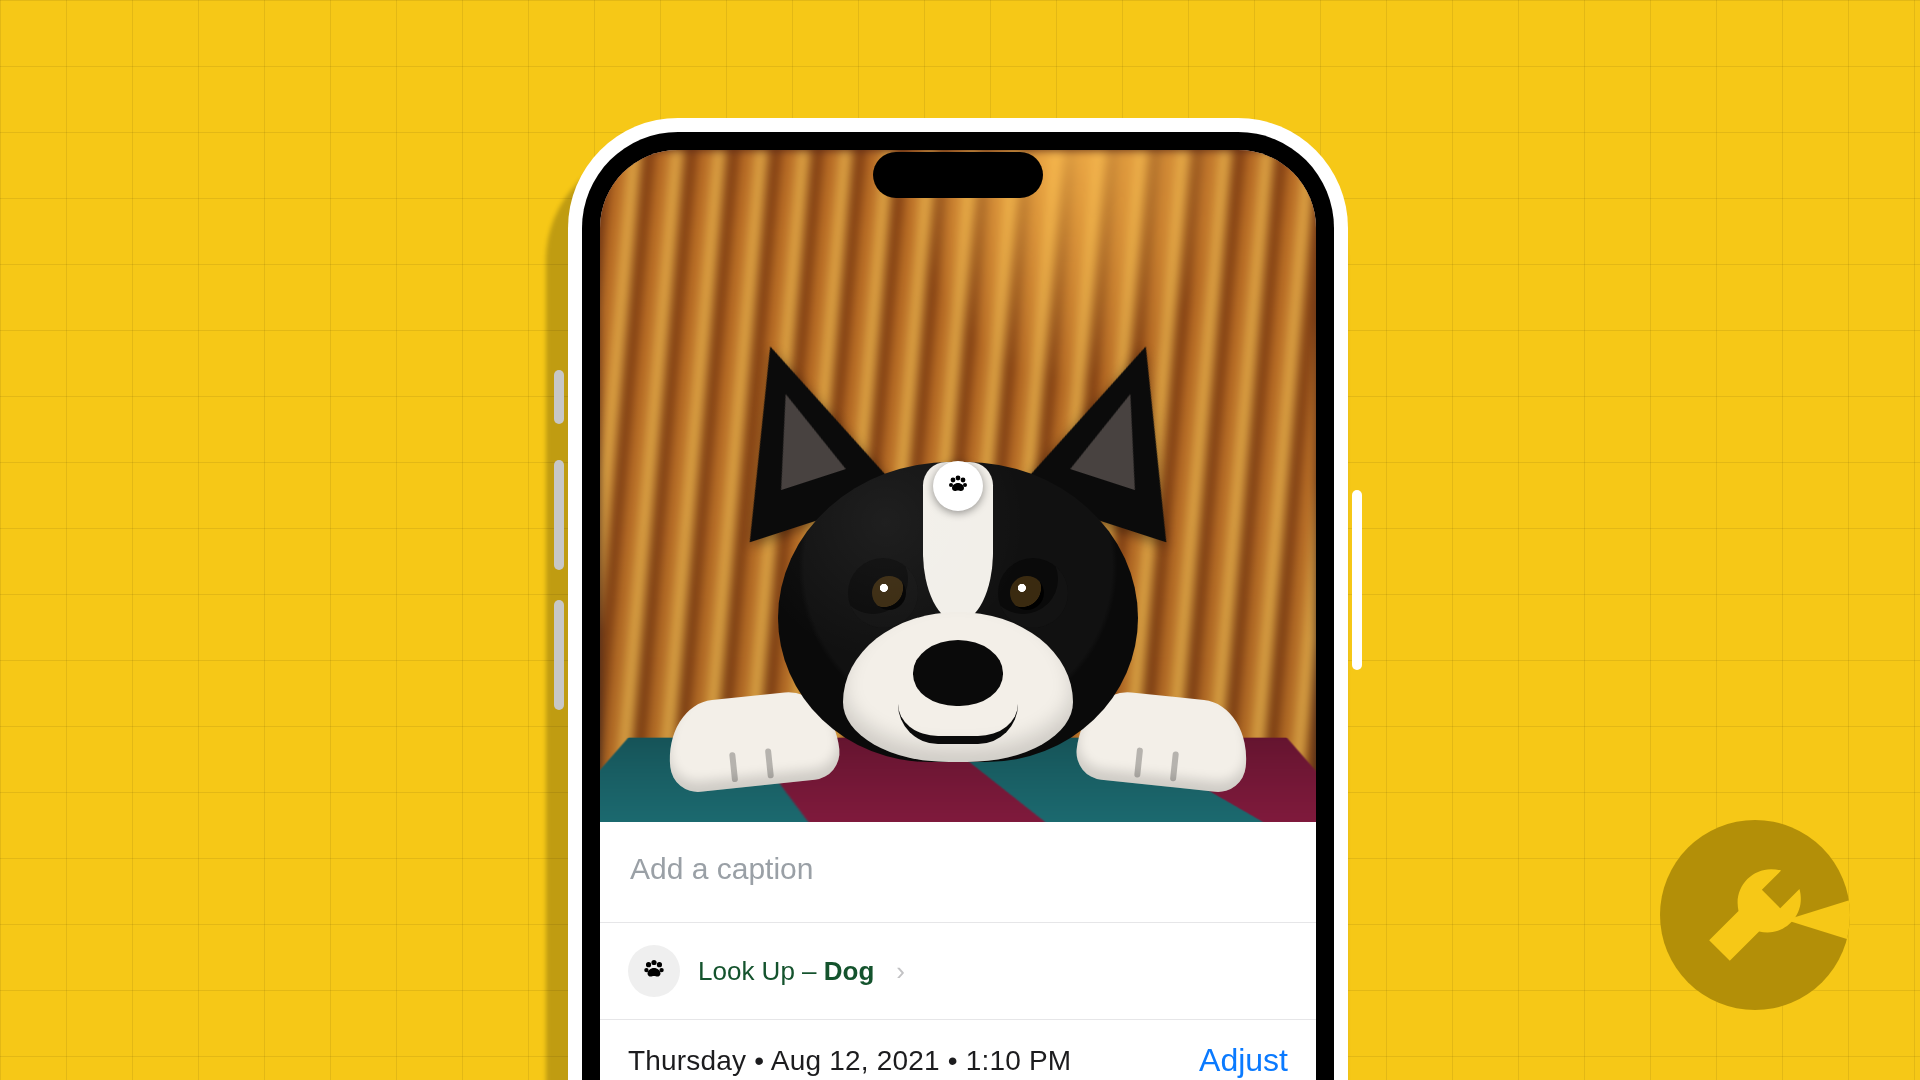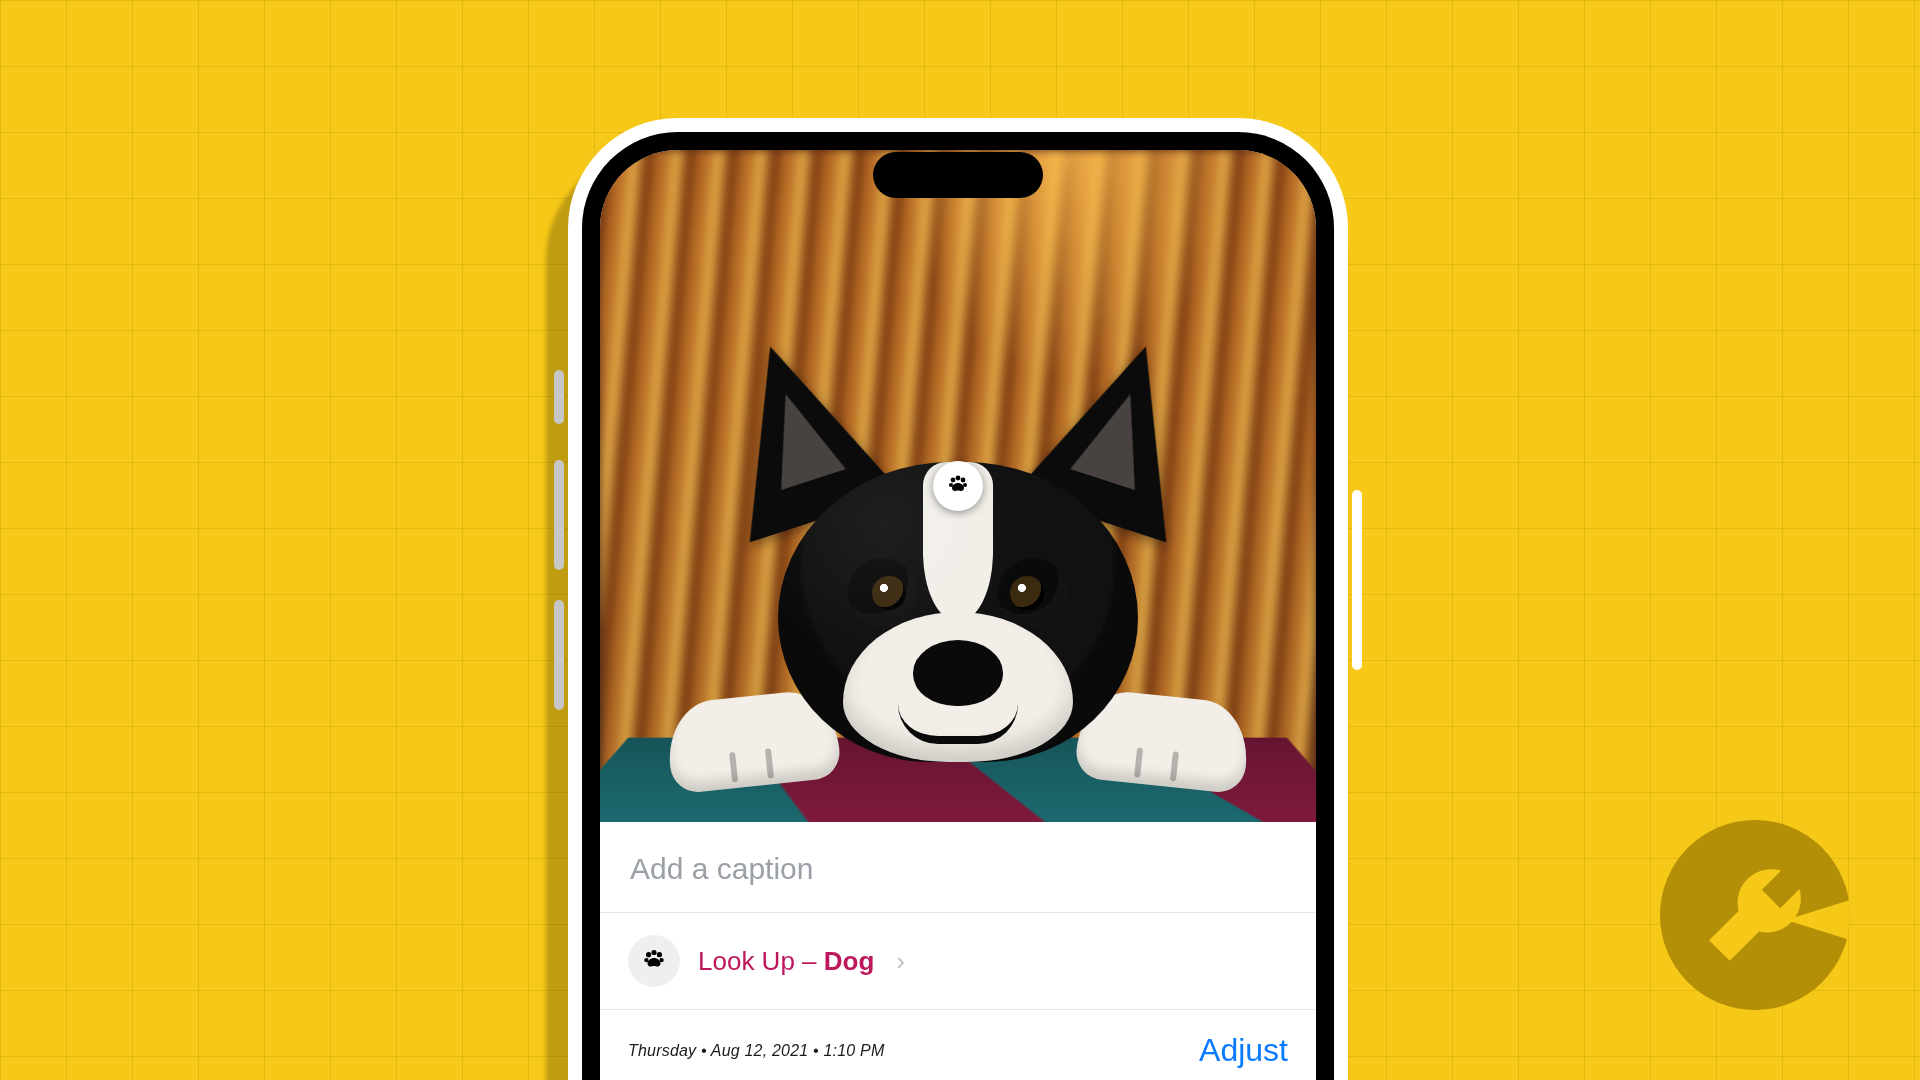--- a/index.html
+++ b/index.html
@@ -132,35 +132,35 @@
     position:absolute; top:50%; left:50%; transform:translate(-50%,-50%);
     width:50px; height:50px; border-radius:50%; background:#fff;
     display:flex; align-items:center; justify-content:center;
     box-shadow: 0 2px 8px rgba(0,0,0,0.4);
   }
   .lookup-badge svg{ width:24px; height:24px; }
 
   
   .panel { background:#fff; flex:1; }
   .caption {
-    padding: 30px 30px 26px;
+    padding: 30px 30px 36px;
     font-size: 30px; color:#9aa0a6;
     border-bottom: 1px solid #e6e6e8;
   }
   .row { display:flex; align-items:center; padding: 22px 28px; border-bottom: 1px solid #e6e6e8; gap:18px; }
   .lookup-row .circ {
     position:relative; width:52px; height:52px; border-radius:50%;
     background:#efefef; display:flex; align-items:center; justify-content:center;
   }
   .sparkle { position:absolute; left:-10px; top:-8px; color:#cfd0d2; font-size:22px; line-height:1; }
-  .lookup-text { font-size:26px; color:#be185d; }
+  .lookup-text { font-size:26px; color:#14532d; }
   .lookup-text b { font-weight:700; }
   .chev { color:#c2c2c4; font-size:26px; margin-left:4px; }
   .meta-row { display:flex; align-items:center; justify-content:space-between; padding: 22px 28px 10px; }
-  .meta-left { font-size:16px; color:#1c1c1e; letter-spacing:.2px;font-style:italic; }
+  .meta-left { font-size:28px; color:#1c1c1e; letter-spacing:.2px; }
   .adjust { font-size:32px; color:#0a7aff; }
 
   
   .brand {
     position:absolute; right:70px; bottom:70px;
     width:190px; height:190px; border-radius:50%;
     background:#b38f08;
     display:flex; align-items:center; justify-content:center;
     overflow:hidden;
   }

